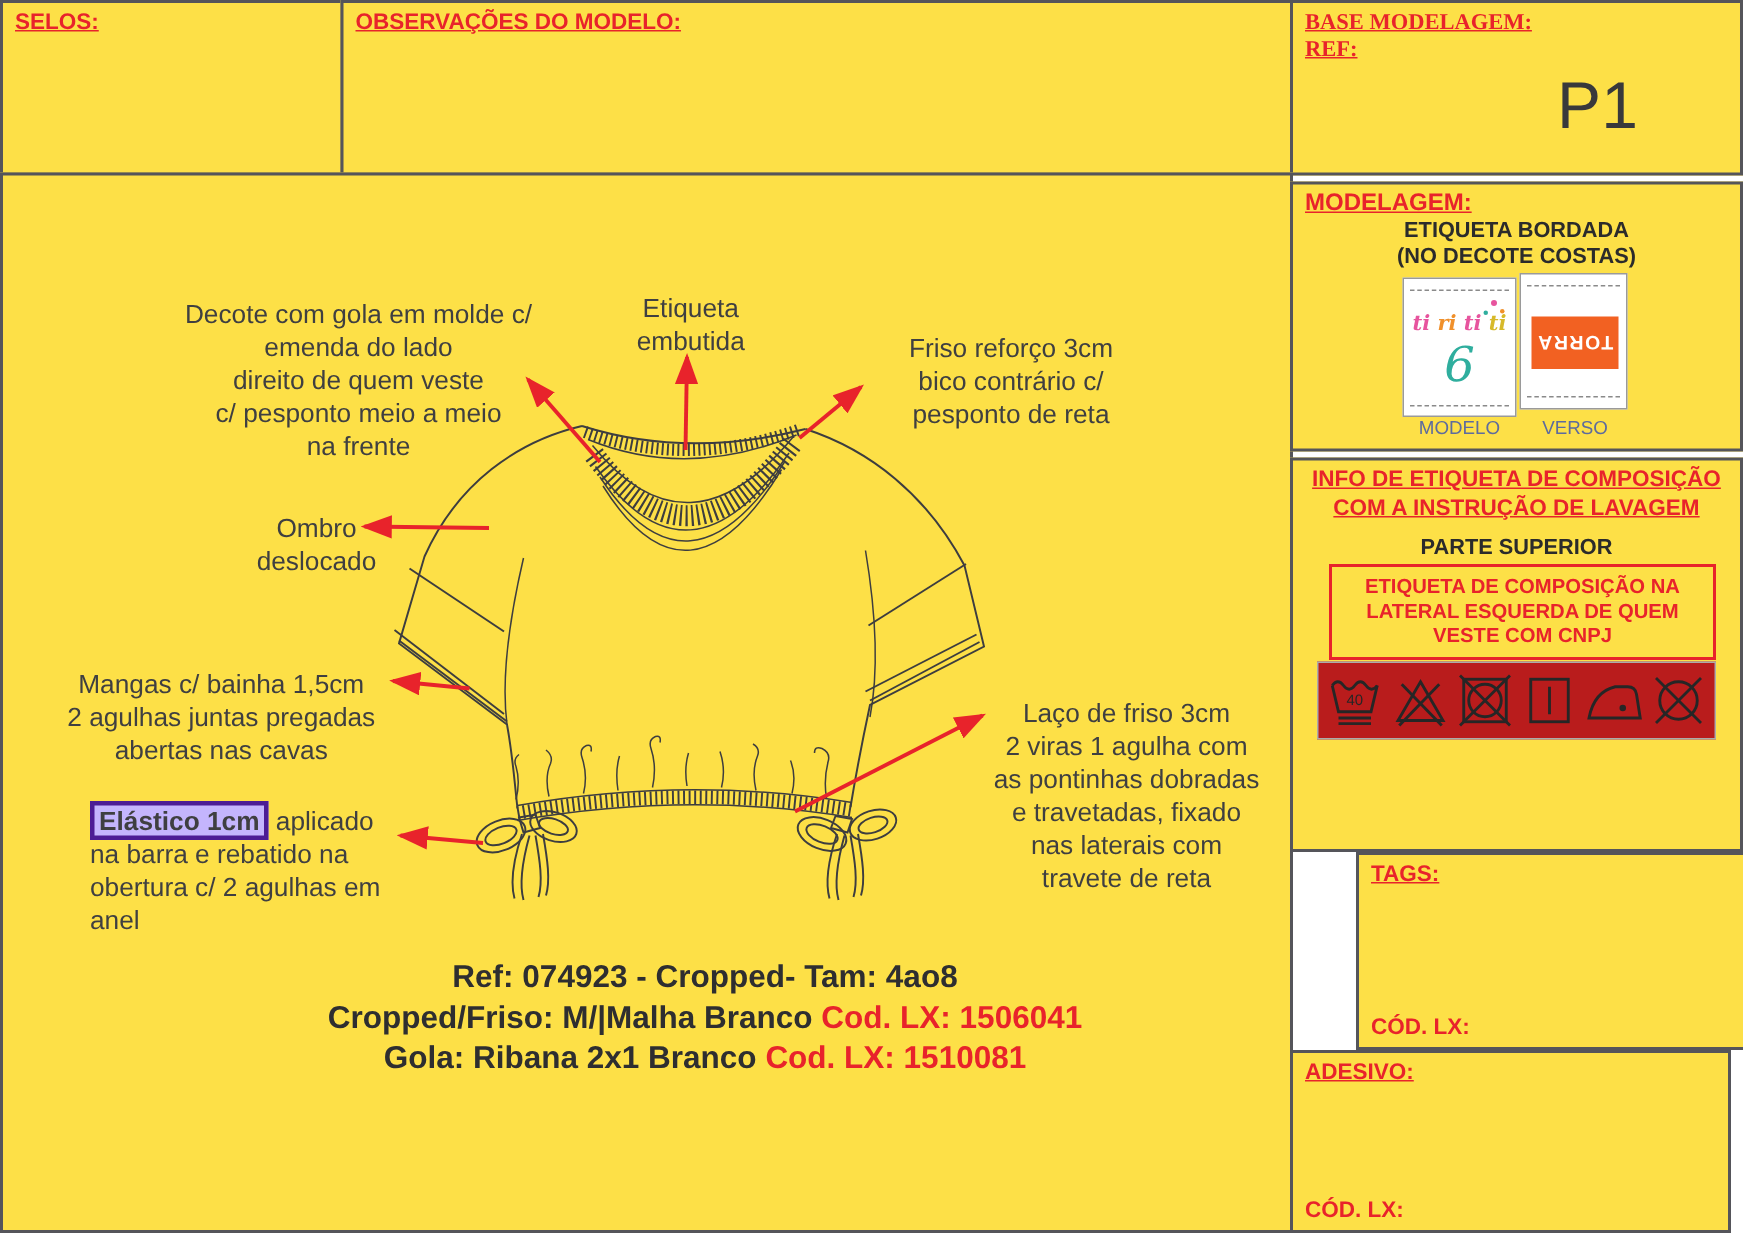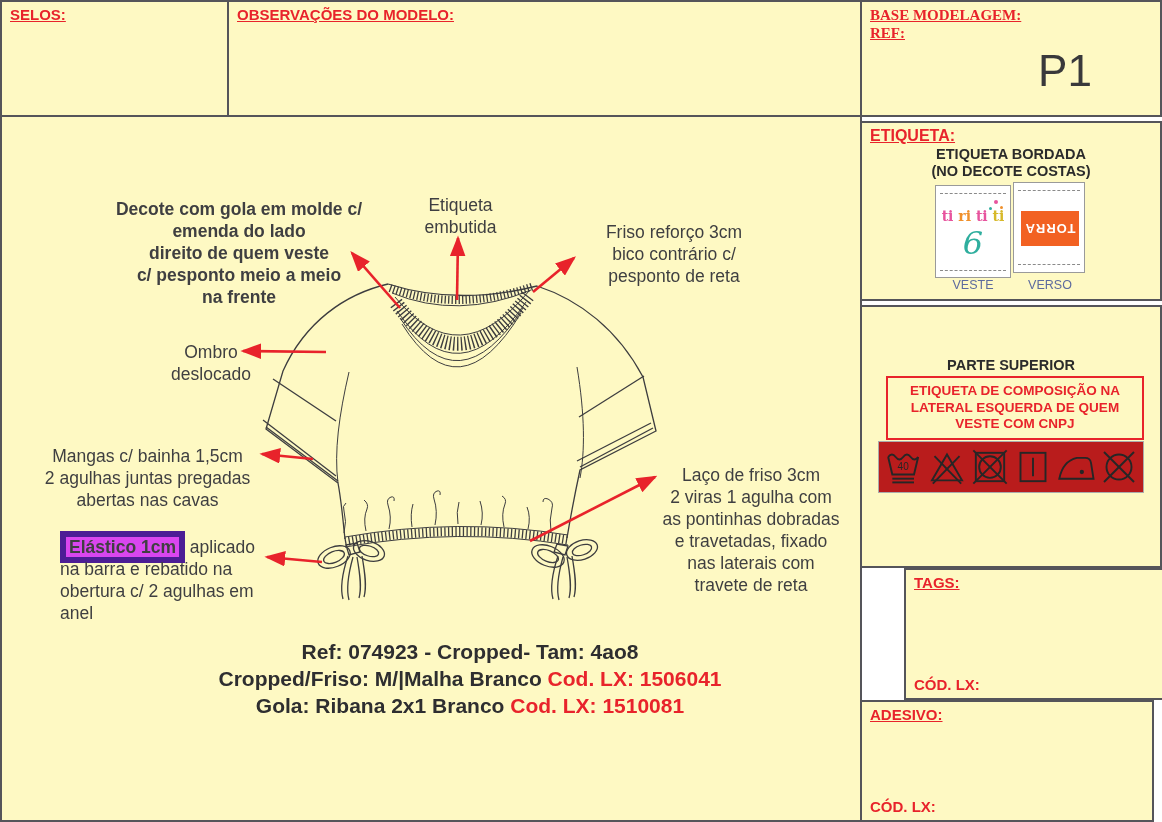--- a/index.html
+++ b/index.html
@@ -1,36 +1,36 @@
 <!DOCTYPE html>
 <html><head>
 <meta charset="utf-8">
 <style>
   html,body{margin:0;padding:0;background:#fff;}
   .canvas{position:relative;width:1162px;height:822px;background:#fff;
           font-family:"Liberation Sans",sans-serif;overflow:hidden;}
-  .box{position:absolute;border:2px solid #55555a;box-sizing:border-box;background:#fef9c3;}
+  .box{position:absolute;border:2px solid #55555a;box-sizing:border-box;background:#fde047;}
   .red-label{color:#e8232b;font-weight:bold;font-size:15px;text-decoration:underline;}
   .sec-pad{padding:4px 8px;}
   .overlay{position:absolute;left:0;top:0;pointer-events:none;}
   .ann{position:absolute;color:#3f3f41;font-size:17.5px;line-height:22px;
        white-space:pre-line;text-align:center;}
   .ann-left{text-align:left;white-space:normal;}
-  .hl{background:#d946ef;border:6px solid #4c1d95;font-weight:bold;padding:0 3px;margin-top:28px;}
+  .hl{background:#c4b5fd;border:3px solid #4c1d95;font-weight:bold;padding:0 3px;margin-top:28px;}
   .refblock{position:absolute;left:160px;top:638px;width:620px;text-align:center;
             font-weight:bold;font-size:21px;line-height:27px;color:#2e2e30;}
   .refred{color:#e8232b;}
   .p1{position:absolute;left:985px;top:46px;width:160px;text-align:center;
       font-size:44px;color:#39393b;}
   .etiq-head{position:absolute;left:880px;top:146px;width:262px;text-align:center;
              font-weight:bold;font-size:14.5px;line-height:17px;color:#2b2b2b;}
   .label-card{position:absolute;background:#fff;border:1px solid #9a9a9a;box-sizing:border-box;}
   .dash{position:absolute;left:4px;right:4px;border-top:1px dashed #8a8a8a;}
   .brandrow{position:absolute;left:0;top:22px;width:100%;text-align:center;
-            font-family:"DejaVu Serif",serif;font-size:14px;font-weight:bold;}
+            font-family:"DejaVu Serif",serif;font-style:italic;font-size:14px;font-weight:bold;}
   .brand6{position:absolute;left:0;top:38px;width:100%;text-align:center;
           font-family:"DejaVu Serif",serif;font-style:italic;font-size:32px;color:#2fae9e;}
   .syl1{color:#e7549e}.syl2{color:#f0902b}.syl3{color:#e7549e}.syl4{color:#d7b92a}
   .spark{position:absolute;border-radius:50%;}
   .torra{position:absolute;left:7px;top:28px;width:58px;height:35px;background:#f26122;
          display:flex;align-items:center;justify-content:center;transform:rotate(180deg);}
   .torra span{color:#fff;font-weight:bold;font-size:13px;letter-spacing:1px;}
   .caption{position:absolute;top:278px;width:76px;text-align:center;font-size:12.5px;color:#5d6b9e;}
   .info-title{position:absolute;left:864px;top:310px;width:294px;text-align:center;
               color:#e8232b;font-weight:bold;font-size:15px;line-height:19px;text-decoration:underline;}
@@ -57,21 +57,21 @@
   </div>
   <div class="box sec-pad" style="left:860px;top:0;width:302px;height:117px;font-family:Liberation Serif, serif;">
     <span class="red-label">BASE MODELAGEM:</span><br>
     <span class="red-label">REF:</span>
   </div>
   <div class="p1">P1</div>
 
   <div class="box" style="left:0;top:115px;width:862px;height:707px;"></div>
 
   <div class="box sec-pad" style="left:860px;top:121px;width:302px;height:180px;">
-    <span class="red-label" style="font-size:16px;">ETIQUETA:</span>
+    <span class="red-label" style="font-size:16px;">MODELAGEM:</span>
   </div>
   <div class="box" style="left:860px;top:305px;width:302px;height:263px;"></div>
   <div class="box sec-pad" style="left:904px;top:568px;width:302px;height:132px;">
     <span class="red-label">TAGS:</span>
     <span class="cod">CÓD. LX:</span>
   </div>
   <div class="box sec-pad" style="left:860px;top:700px;width:294px;height:122px;">
     <span class="red-label">ADESIVO:</span>
     <span class="cod">CÓD. LX:</span>
   </div>
@@ -92,23 +92,27 @@
   </div>
 
   <div class="label-card" style="left:1013px;top:182px;width:72px;height:91px;">
     <div class="dash" style="top:7px;"></div>
     <div class="dash" style="bottom:7px;"></div>
     <div class="torra">
         <span>TORRA</span>
       </div>
   </div>
 
-  <div class="caption" style="left:935px;">VESTE</div>
+  <div class="caption" style="left:935px;">MODELO</div>
   <div class="caption" style="left:1012px;">VERSO</div>
 
+  <div class="info-title">
+    <div>INFO DE ETIQUETA DE COMPOSIÇÃO</div>
+    <div>COM A INSTRUÇÃO DE LAVAGEM</div>
+  </div>
   <div class="parte">PARTE SUPERIOR</div>
   <div class="redbox">
     <div>ETIQUETA DE COMPOSIÇÃO NA</div>
     <div>LATERAL ESQUERDA DE QUEM</div>
     <div>VESTE COM CNPJ</div>
   </div>
 
   <div class="carestrip">
     <svg width="40" height="46" viewBox="0 0 48 48">
       <g fill="none" stroke="#262626" stroke-width="2.3">
@@ -239,21 +243,21 @@
       <path d="M400,308 L352,253" marker-end="url(#ah)"></path>
       <path d="M457,300 L458,238" marker-end="url(#ah)"></path>
       <path d="M533,292 L574,258" marker-end="url(#ah)"></path>
       <path d="M326,352 L243,351" marker-end="url(#ah)"></path>
       <path d="M313,459 L262,454" marker-end="url(#ah)"></path>
       <path d="M322,562 L267,557" marker-end="url(#ah)"></path>
       <path d="M530,541 L655,477" marker-end="url(#ah)"></path>
     </g>
   </svg>
 
-  <div class="ann" style="left:105px;top:198px;width:268px;font-weight:bold;">Decote com gola em molde c/
+  <div class="ann" style="left:105px;top:198px;width:268px;">Decote com gola em molde c/
 emenda do lado
 direito de quem veste
 c/ pesponto meio a meio
 na frente</div>
   <div class="ann" style="left:398px;top:194px;width:125px;">Etiqueta
 embutida</div>
   <div class="ann" style="left:588px;top:221px;width:172px;">Friso reforço 3cm
 bico contrário c/
 pesponto de reta</div>
   <div class="ann" style="left:155px;top:341px;width:112px;">Ombro

